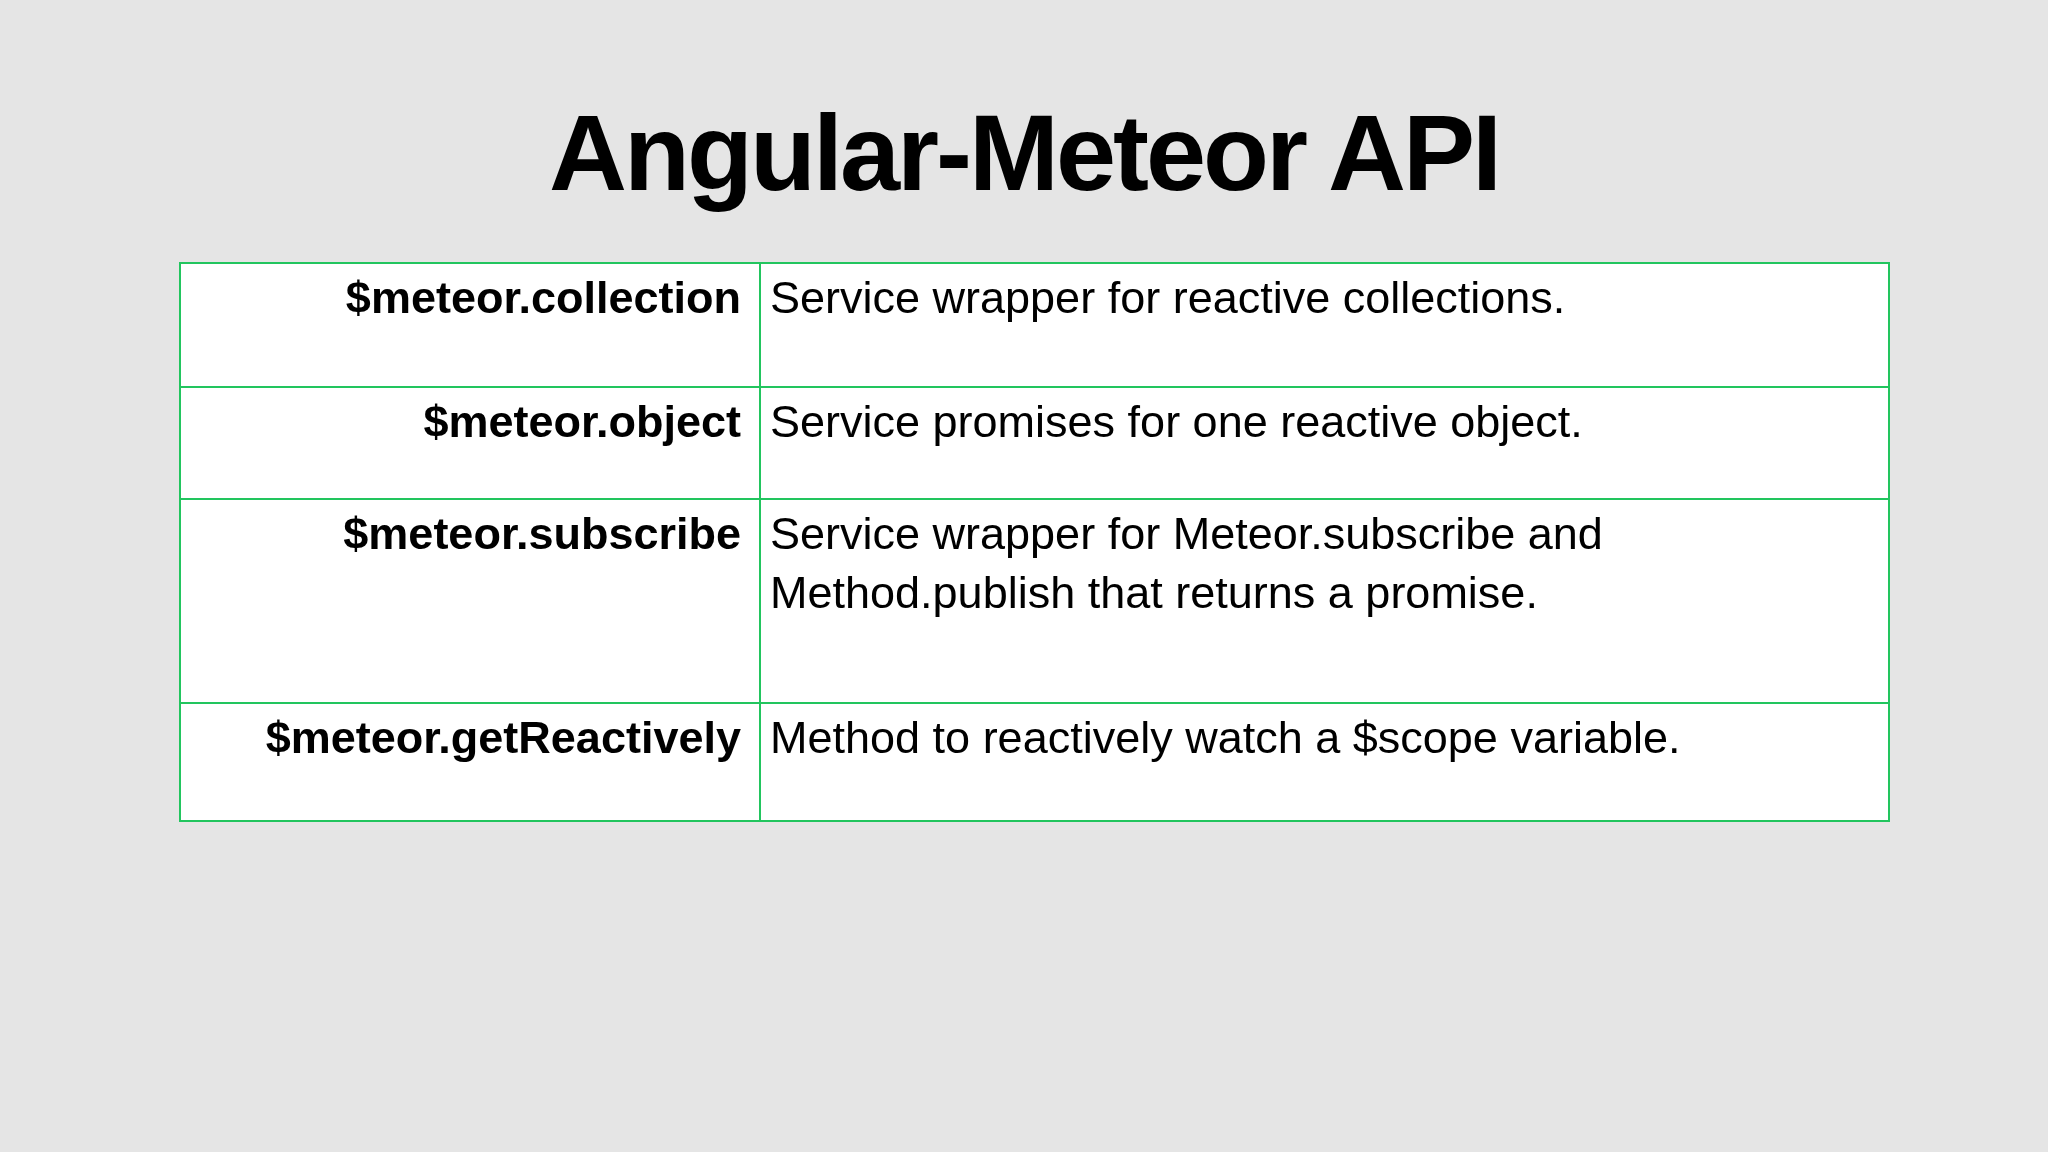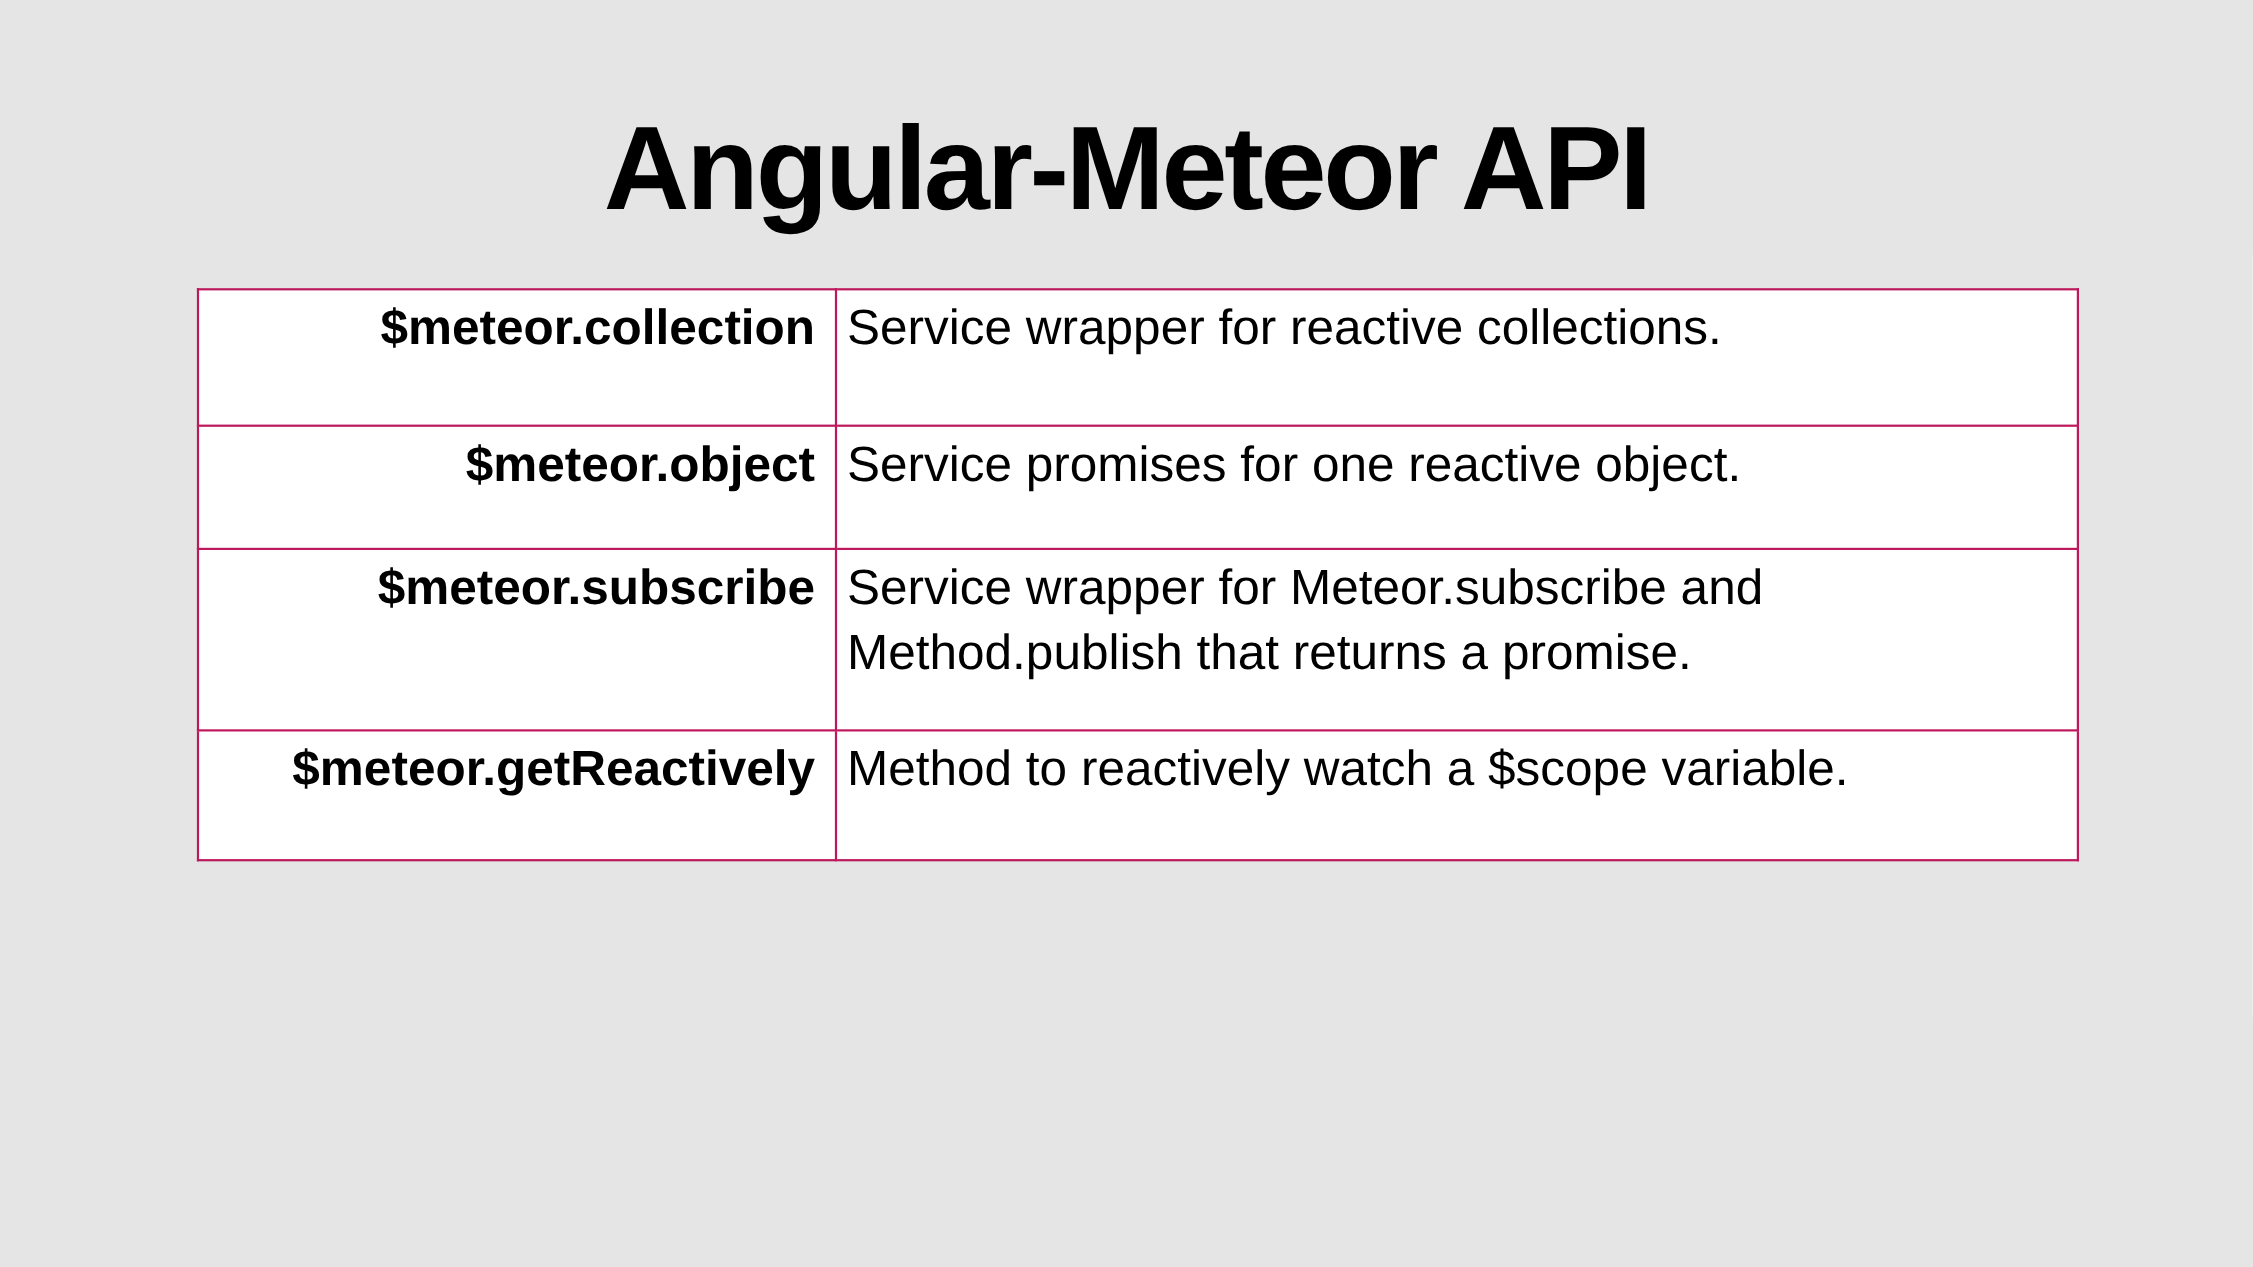--- a/index.html
+++ b/index.html
@@ -25,40 +25,40 @@
   }
 
   table.api-table {
     position: absolute;
     left: 179px; top: 262px;
     width: 1709px;
     border-collapse: collapse;
     table-layout: fixed;
   }
   table.api-table td {
-    border: 2px solid #be185d;
+    border: 2px solid #22c55e;
     vertical-align: top;
     font-size: 45px;
     line-height: 59px;
     background: #ffffff;
   }
   td.api-cell {
     width: 580px;
     font-weight: bold;
     text-align: right;
     padding: 4px 18px 0 10px;
   }
   td.desc-cell {
     width: 1129px;
     text-align: left;
     padding: 4px 24px 0 9px;
   }
   tr.r0 { height: 124px; }
   tr.r1 { height: 112px; }
-  tr.r2 { height: 165px; border-radius: 26px; }
+  tr.r2 { height: 204px; border-radius: 26px; }
   tr.r3 { height: 168px; }
   tr.r4 { height: 118px; }
   tr.r5 { height: 123px; }
 </style>
 </head>
 <body>
 
 <div class="slide">
 
   <div class="slide-title">Angular-Meteor API</div>

